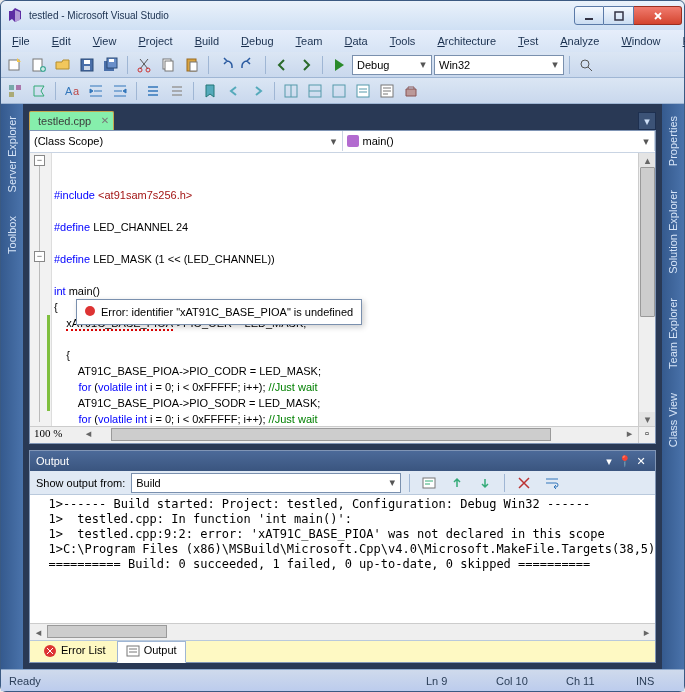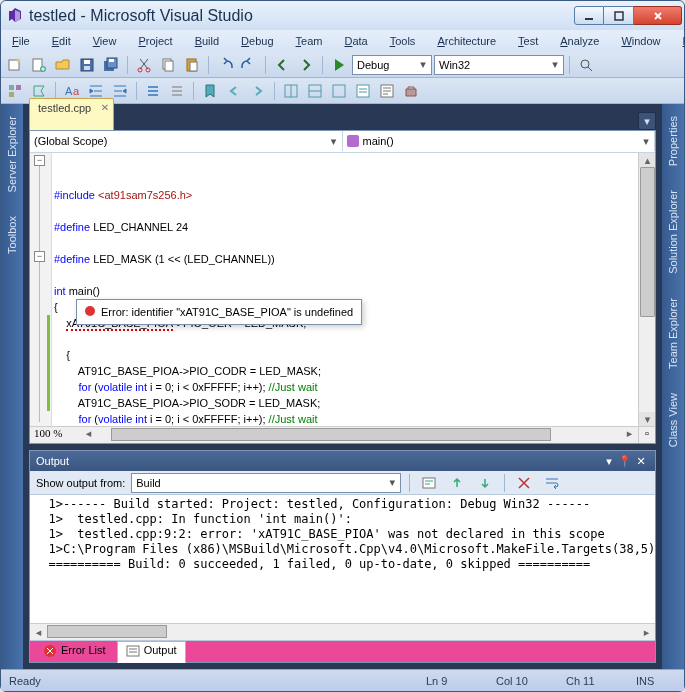--- a/index.html
+++ b/index.html
@@ -2,21 +2,21 @@
 <html><head>
 <meta charset="utf-8">
 <style>
 * { margin: 0; padding: 0; box-sizing: border-box; font-family: "Segoe UI", Tahoma, sans-serif; font-size: 11px; }
 html, body { width: 685px; height: 692px; overflow: hidden; background: #fff; }
 
 .window { width: 685px; height: 692px; border: 1px solid #3b5a82; border-radius: 6px; display: flex; flex-direction: column; background: linear-gradient(#e6edf7,#d3e0f2); box-shadow: 0 0 8px rgba(0,0,0,.3); }
 
 .titlebar { height: 29px; display: flex; align-items: center; padding: 0 2px 0 6px; background: linear-gradient(#eaf2fb,#cfe0f4); border-radius: 6px 6px 0 0; }
 .titlebar .vs-icon { width: 16px; height: 16px; margin-right: 6px; display:inline-block; }
-.titlebar .title { color:#1a304f; font-size:16px; flex:1; }
+.titlebar .title { color:#1a304f; font-size:10px; flex:1; }
 .win-btns { display:flex; gap:0; }
 .win-btn { width:30px; height:19px; border:1px solid #5a7aa8; background:linear-gradient(#f5f9fe,#cbddf2); display:flex; align-items:center; justify-content:center; cursor:pointer; }
 .win-btn.min{ border-radius:3px 0 0 3px; }
 .win-btn.max{ border-left:none; }
 .win-btn.cls{ width:48px; border-left:none; background:linear-gradient(#f07b6e,#d4452f); border-color:#9a2e1f; border-radius:0 3px 3px 0; color:#fff; }
 .win-btn svg { width:12px; height:12px; }
 
 .menubar { height:22px; display:flex; align-items:center; padding:0 4px; gap:8px; background: linear-gradient(#e6eefb,#d7e4f5); }
 .menubar .mitem { padding:2px 7px; cursor:pointer; color:#1a304f; }
 .menubar .mitem u{ text-decoration:underline; }
@@ -27,21 +27,21 @@
 .combo { height:20px; background:#fff; border:1px solid #7a90ae; display:flex; align-items:center; padding:0 16px 0 4px; position:relative; cursor:default; }
 .combo .arrow{ position:absolute; right:2px; width:12px; text-align:center; color:#555; }
 .combo.dbg{ width:80px; } .combo.plat{ width:130px; }
 
 .body-row { flex:1; display:flex; min-height:0; }
 .vstrip { width:22px; background: linear-gradient(90deg,#355a8e,#4a73ab); color:#d6e4f7; display:flex; flex-direction:column; align-items:center; padding-top:6px; gap:12px; }
 .vtool { writing-mode: vertical-rl; transform: rotate(180deg); font-size:11px; padding:6px 2px; cursor:pointer; display:flex; align-items:center; gap:4px; }
 
 .center { flex:1; display:flex; flex-direction:column; background:#293955; min-width:0; }
 .tabstrip { height:26px; background:#293955; display:flex; align-items:flex-end; padding:4px 6px 0 6px; gap:4px; }
-.doc-tab { background:#fef9c3; border:1px solid #c6a64f; border-bottom:none; padding:3px 22px 16px 8px; color:#3b3b3b; position:relative; cursor:pointer; border-radius:2px 2px 0 0; }
+.doc-tab { background:#86efac; border:1px solid #c6a64f; border-bottom:none; padding:3px 22px 3px 8px; color:#3b3b3b; position:relative; cursor:pointer; border-radius:2px 2px 0 0; }
 .doc-tab .x{ position:absolute; right:4px; top:3px; color:#777; font-size:10px; cursor:pointer; }
 .tabstrip .right { margin-left:auto; display:flex; gap:2px; }
 .tabright-btn { width:18px; height:18px; background:#3c5377; color:#cfe0f7; display:flex;align-items:center;justify-content:center; cursor:pointer; border:1px solid #1e3050; }
 
 .editor-panel { background:#fff; margin:0 6px; flex:1; display:flex; flex-direction:column; border:1px solid #8095b5; min-height:0; }
 .nav-row { height:22px; display:flex; border-bottom:1px solid #c9d4e3; }
 .nav-row .combo{ flex:1; border:none; border-right:1px solid #c9d4e3; }
 .code-wrap { flex:1; display:flex; min-height:0; }
 .gutter { width:22px; background:#f2f2f2; border-right:1px solid #ddd; position:relative; }
 .gutter .minus { position:absolute; left:4px; width:11px;height:11px; border:1px solid #888; background:#fff; text-align:center; line-height:8px; font-size:9px; color:#555; cursor:pointer; }
@@ -70,21 +70,21 @@
 .out-title .sp{ flex:1; }
 .out-title .b{ width:16px; text-align:center; cursor:pointer; }
 .out-opts{ height:24px; display:flex; align-items:center; gap:6px; padding:2px 6px; background:#e0e9f4; border-bottom:1px solid #b9c9dc; }
 .out-opts .combo{ width:270px; }
 .out-opts .ibtn{ width:22px;height:22px; display:flex;align-items:center;justify-content:center; cursor:pointer; }
 .out-body{ flex:1; background:#fff; font-family:Consolas,monospace; font-size:12px; line-height:15px; padding:2px 4px; color:#000; overflow:hidden; white-space:pre; position:relative; }
 .out-hscroll{ height:17px; background:#efefef; border-top:1px solid #ccc; display:flex; }
 .out-hscroll .arr{ width:17px; text-align:center; line-height:17px; color:#666; cursor:pointer; }
 .out-hscroll .track{ flex:1; position:relative; }
 .out-hscroll .thumb{ position:absolute; top:1px; left:0; width:120px; height:13px; background:#cdcdcd; border:1px solid #9a9a9a; }
-.out-tabs{ height:22px; background:#ec4899; display:flex; align-items:center; padding:0 4px; gap:2px; border-top:1px solid #b9c9dc; }
+.out-tabs{ height:22px; background:#fef9c3; display:flex; align-items:center; padding:0 4px; gap:2px; border-top:1px solid #b9c9dc; }
 .out-tab{ padding:2px 8px; display:flex; gap:4px; cursor:pointer; border:1px solid transparent; }
 .out-tab.active{ background:#fff; border:1px solid #9fb6d4; border-bottom-color:#fff; }
 
 .statusbar{ height:22px; background:linear-gradient(#cfdaec,#bccced); border-top:1px solid #8ea9cc; display:flex; align-items:center; padding:0 8px; font-size:11px; color:#2a3d57; }
 .statusbar .sp{ flex:1; }
 .statusbar .cell{ width:70px; }
 .statusbar .ins{ width:40px; text-align:left; }
 
 .ico{ width:16px; height:16px; display:block; }
 </style>
@@ -343,21 +343,21 @@
           <span class="x">✕</span>
         </div>
         <div class="right">
           <div class="tabright-btn">▾</div>
         </div>
       </div>
 
       <div class="editor-panel">
         <div class="nav-row">
           <div class="combo">
-              <span>(Global Scope)</span>
+              <span>(Class Scope)</span>
               <span class="arrow">▾</span>
             </div>
           <div class="combo">
             <span style="display:inline-block;width:12px;height:12px;background:#b36bd0;border-radius:2px;margin-right:4px;"></span>
             <span>main()</span>
               <span class="arrow">▾</span>
           </div>
         </div>
         <div class="code-wrap">
           <div class="gutter">

